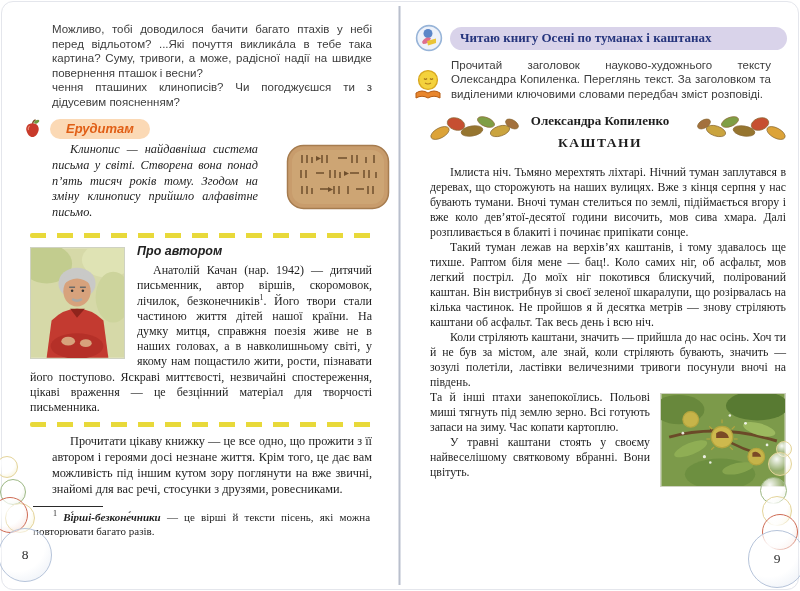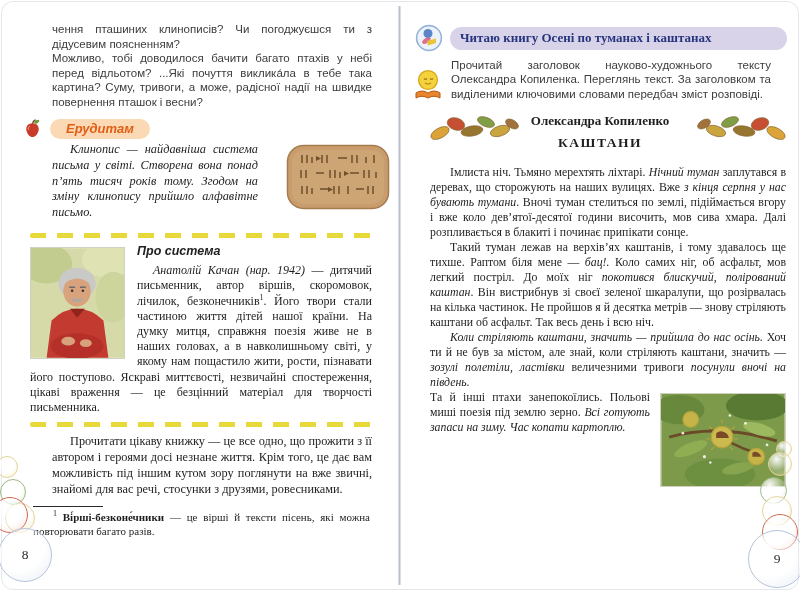--- a/index.html
+++ b/index.html
@@ -6,22 +6,22 @@
   .spread{position:relative;width:800px;height:591px;background:#fff;overflow:hidden;
           font-family:"Liberation Serif",serif;color:#1e1e1e;}
   .frame{position:absolute;inset:1px;border:1px solid #e4e6ec;border-radius:12px;pointer-events:none;}
   .divider{position:absolute;left:398px;top:6px;width:3px;height:579px;
            background:linear-gradient(90deg,#eceef3,#b9bfcc,#eceef3);}
   .page{position:absolute;top:0;width:400px;height:591px;}
   .page-left{left:0;padding-top:22px;box-sizing:border-box;}
   .page-right{left:400px;box-sizing:border-box;}
 
   
-  .it{font-style:italic;}
-  .bi{font-weight:bold;}
+  .it{}
+  .bi{font-style:italic;font-weight:bold;}
   sup{font-size:8px;line-height:0;}
   p{margin:0;}
   .dash{height:5px;margin:7px 28px 6px 30px;border-radius:2px;
         background:repeating-linear-gradient(90deg,var(--dash-separator,#e8d93a) 0 16px,transparent 16px 27px);}
   .label-row{display:flex;align-items:flex-end;gap:7px;margin:9px 0 3px 22px;}
   .pill{display:inline-block;padding:2px 16px 3px;border-radius:11px;
         font-family:"Liberation Sans",sans-serif;font-weight:bold;font-style:italic;font-size:13px;}
   .erud-pill{background:var(--erudytam-pill-bg,#fbd9b5);color:var(--erudytam-pill-text,#e05e15);}
   .slovo-pill{background:var(--slovo-pill-bg,#f2de2e);color:var(--slovo-pill-text,#6b5d25);}
 
@@ -77,22 +77,22 @@
 </style>
 </head>
 <body>
 
 <div class="spread">
   <div class="frame"></div>
 
   <div class="page page-left">
 
     <div class="intro">
+      <p>Можливо, тобі доводилося бачити багато птахів у небі перед відльотом? ...Які почуття виклика́ла в тебе така картина? Суму, тривоги, а може, радісної надії на швидке повернення пташок і весни?</p>
       <p>чення пташиних клинописів? Чи погоджуєшся ти з дідусевим поясненням?</p>
-      <p>Можливо, тобі доводилося бачити багато птахів у небі перед відльотом? ...Які почуття виклика́ла в тебе така картина? Суму, тривоги, а може, радісної надії на швидке повернення пташок і весни?</p>
     </div>
 
     <div class="label-row">
       <svg width="21" height="21" viewBox="0 0 20 20">
         <path d="M10 5.5 Q10.5 2.5 13 1.8" fill="none" stroke="#7a4a22" stroke-width="1.2"></path>
         <ellipse cx="14" cy="3.6" rx="2.7" ry="1.5" fill="#6f9a3d" transform="rotate(-25 14 3.6)"></ellipse>
         <path d="M10 5 C5.5 5 3.4 8.5 4.2 12 C5 15.6 7.5 18.2 10 18.2 C12.5 18.2 15 15.6 15.8 12 C16.6 8.5 14.5 5 10 5 Z" fill="#c83a2a"></path>
         <path d="M7.2 7.6 C6 8.8 5.8 10.4 6.1 11.5" stroke="#ea8d77" fill="none" stroke-width="1"></path>
       </svg>
       <span class="pill erud-pill">Ерудитам</span>
@@ -134,21 +134,21 @@
           <circle cx="42" cy="43.5" r="1.3" fill="#333"></circle>
             <circle cx="53" cy="43.5" r="1.3" fill="#333"></circle>
           <path d="M42 52 q5 3.4 10 0" stroke="#a9a9a6" stroke-width="2.4" fill="none"></path>
           <path d="M16 112 L21 74 Q33 62 47 62 Q62 62 74 74 L79 112 Z" fill="#c33a30"></path>
           <path d="M40 62 L47 71 L55 62 Z" fill="#8e241c"></path>
           <ellipse cx="47" cy="100" rx="27" ry="13" fill="#b53028"></ellipse>
           <ellipse cx="38" cy="95" rx="7" ry="4.5" fill="#d7a27c"></ellipse>
           <ellipse cx="56" cy="97" rx="6" ry="4" fill="#d7a27c"></ellipse>
         </svg>
       </span>
-      <div class="about-label">Про система</div>
+      <div class="about-label">Про автором</div>
       <p class="about-text"><span class="it">Анатолій Качан (нар. 1942)</span><span> — дитячий письменник, автор віршів, скоромовок, лічилок, безконечників</span><sup>1</sup><span>. Його твори стали частиною життя дітей нашої країни. На думку митця, справжня поезія живе не в наших головах, а в навколишньому світі, у якому нам пощастило жити, рости, пізнавати його поступово. Яскраві миттєвості, незвичайні спостереження, цікаві враження — це безцінний матеріал для творчості письменника.</span></p>
     </div>
 
     <div class="dash"></div>
 
 
     <p class="slovo-text">Прочитати цікаву книжку — це все одно, що прожити з її автором і героями досі незнане життя. Крім того, це дає вам можливість під іншим кутом зору поглянути на вже звичні, знайомі для вас речі, стосунки з друзями, ровесниками.</p>
 
     <div class="footnote">
       <div class="footnote-rule"></div>
@@ -209,21 +209,21 @@
           <ellipse cx="84" cy="13" rx="7" ry="4" fill="#a3713d" transform="rotate(30 84 13)"></ellipse>
         </g>
       </svg>
       <div class="story-author">Олександра Копиленко</div>
       <div class="story-title">КАШТАНИ</div>
     </div>
 
     <div class="body-text">
       <p><span>Імлиста ніч. Тьмяно мерехтять ліхтарі. </span><span class="it">Нічний туман</span><span> заплутався в деревах, що сторожують на наших вулицях. Вже </span><span class="it">з кінця серпня у нас бувають тумани</span><span>. Вночі туман стелиться по землі, підіймається вгору і вже коло дев’ятої-десятої години височить, мов сива хмара. Далі розпливається в блакиті і починає припікати сонце.</span></p>
       <p><span>Такий туман лежав на верхів’ях каштанів, і тому здавалось ще тихше. Раптом біля мене — </span><span class="it">бац!.</span><span> Коло самих ніг, об асфальт, мов легкий постріл. До моїх ніг </span><span class="it">покотився блискучий, полірований каштан</span><span>. Він вистрибнув зі своєї зеленої шкаралупи, що розірвалась на кілька частинок. Не пройшов я й десятка метрів — знову стріляють каштани об асфальт. Так весь день і всю ніч.</span></p>
-      <p><span class="it">Коли стріляють каштани, значить — прийшла до нас осінь.</span><span> Хоч ти й не був за містом, але знай, коли стріляють каштани, значить — </span><span class="it">зозулі полетіли, ластівки</span><span> величезними тривоги </span><span class="it">посунули вночі на південь.</span></p>
+      <p><span class="it">Коли стріляють каштани, значить — прийшла до нас осінь.</span><span> Хоч ти й не був за містом, але знай, коли стріляють бувають, значить — </span><span class="it">зозулі полетіли, ластівки</span><span> величезними тривоги </span><span class="it">посунули вночі на південь.</span></p>
       <div class="wrap-block">
         <span class="chestnut-photo">
           <svg width="124" height="92" viewBox="0 0 126 94">
             <rect width="126" height="94" fill="#7c9a4a"></rect>
             <ellipse cx="18" cy="16" rx="26" ry="15" fill="#68883c"></ellipse>
             <ellipse cx="98" cy="12" rx="32" ry="15" fill="#587a32"></ellipse>
             <ellipse cx="60" cy="82" rx="36" ry="16" fill="#6d8f40"></ellipse>
             <path d="M8 44 Q60 30 118 48" stroke="#6b4a28" stroke-width="3" fill="none"></path>
             <path d="M50 36 Q70 52 96 60" stroke="#6b4a28" stroke-width="2.4" fill="none"></path>
             <ellipse cx="30" cy="56" rx="18" ry="6" fill="#8fae54" transform="rotate(-22 30 56)"></ellipse>
@@ -240,21 +240,22 @@
             <g fill="#ffffff" opacity="0.85">
               <circle cx="44" cy="64" r="1.6"></circle>
                 <circle cx="50" cy="70" r="1.3"></circle>
                 <circle cx="86" cy="30" r="1.5"></circle>
               <circle cx="108" cy="52" r="1.4"></circle>
                 <circle cx="22" cy="40" r="1.4"></circle>
                 <circle cx="70" cy="22" r="1.3"></circle>
             </g>
           </svg>
         </span>
-        <p class="cont"><span>Та й інші птахи занепокоїлись. Польові миші поезія під землю зерно. </span><span class="it">Всі готують запаси на зиму. Час копати картоплю.</span></p>
+        <p class="cont"><span>Та й інші птахи занепокоїлись. Польові миші тягнуть під землю зерно. </span><span class="it">Всі готують запаси на зиму. Час копати картоплю.</span></p>
+        <p><span>У травні </span><span class="it">каштани</span><span> стоять у своєму найвеселішому святковому вбранні. Вони </span><span class="it">цвітуть</span><span>.</span></p>
       </div>
     </div>
 
     <div class="bubble bub-yellow" style="left:376px;top:441px;width:16px;height:16px;"></div>
     <div class="bubble bub-yellow" style="left:368px;top:452px;width:24px;height:24px;"></div>
     <div class="bubble bub-green" style="left:360px;top:477px;width:27px;height:27px;"></div>
     <div class="bubble bub-yellow" style="left:362px;top:496px;width:30px;height:30px;"></div>
     <div class="bubble bub-red" style="left:362px;top:514px;width:36px;height:36px;"></div>
     <div class="bubble bub-blue" style="left:348px;top:530px;width:58px;height:58px;">
       <span class="pagenum">9</span>

